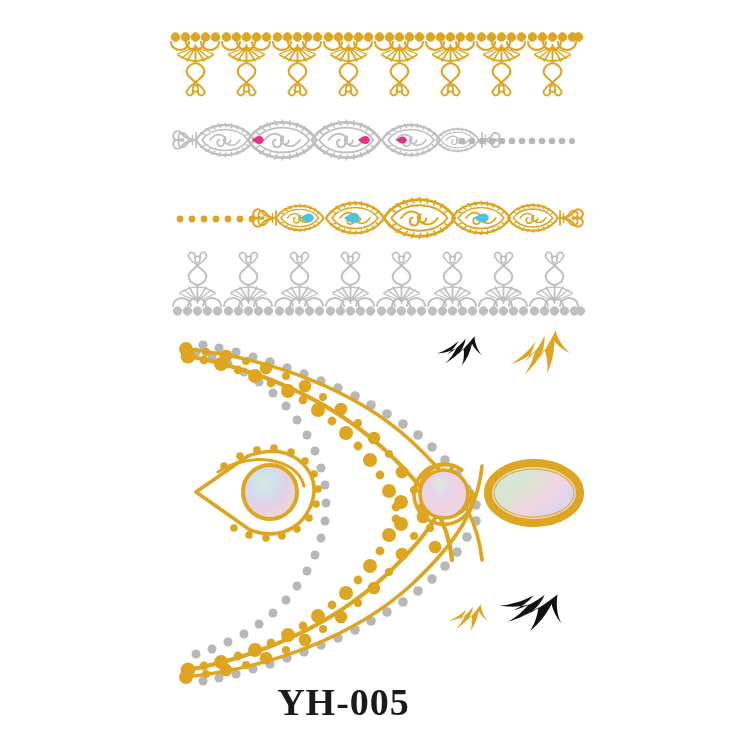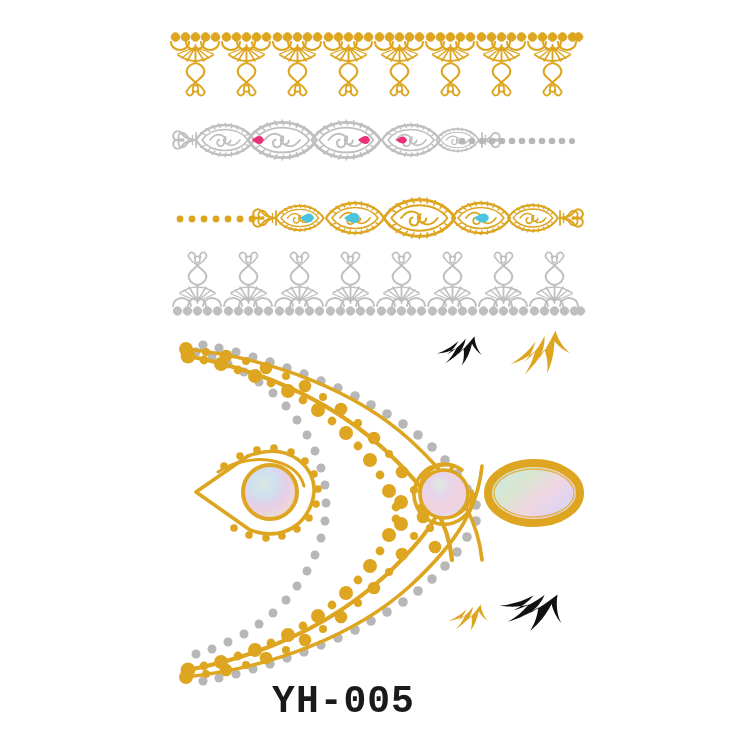--- a/index.html
+++ b/index.html
@@ -24,21 +24,21 @@
   #label{
     position:absolute;
     left:0;
     top:683px;
     width:687px;
     text-align:center;
     font-size:38px;
     font-weight:bold;
     letter-spacing:1px;
     color:#1a1a1a;
-    font-family:Liberation Mono, monospace;
+    font-family:Liberation Serif, serif;
     line-height:1;
     -webkit-font-smoothing:antialiased;
   }
 </style>
 </head>
 <body>
 
 <div id="sheet">
 
   <svg id="artboard" viewBox="0 0 750 750" width="750" height="750" xmlns="http://www.w3.org/2000/svg">

